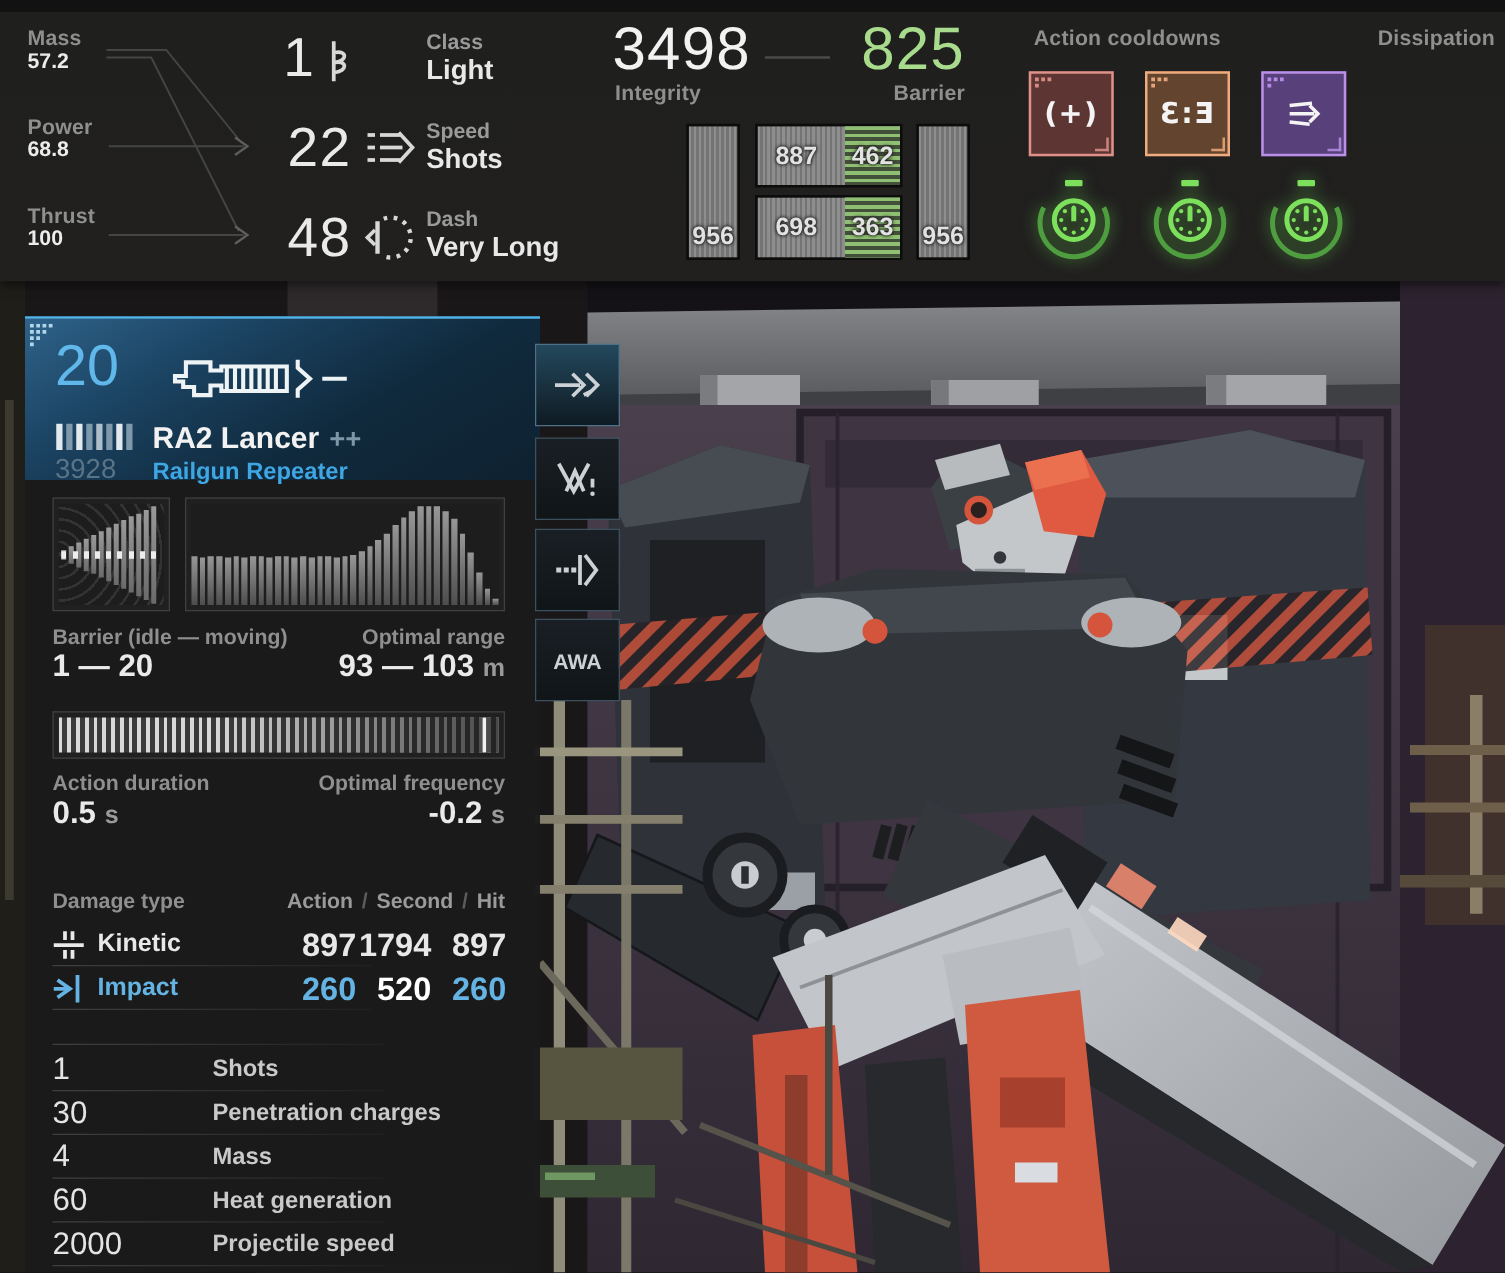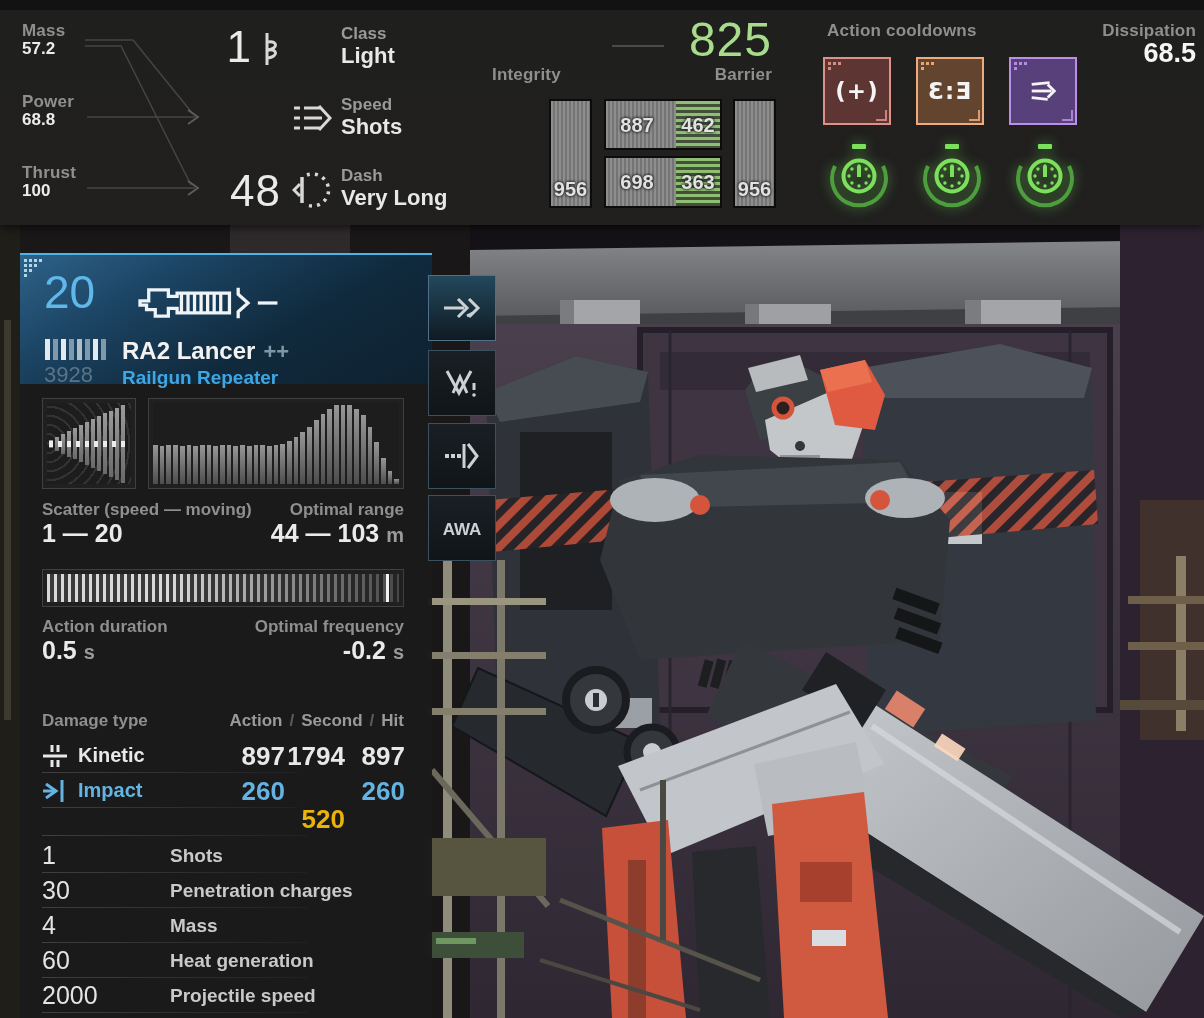--- a/index.html
+++ b/index.html
@@ -244,20 +244,21 @@
   <svg class="abs" style="left:260px;top:31px" width="24" height="36" viewBox="0 0 24 36">
     <g fill="none" stroke="#d8d8d8" stroke-width="3">
         <line x1="7" y1="2" x2="7" y2="34"></line>
     <path d="M8,11 C18,9 18,18 8,19"></path>
         <path d="M8,19 C18,17 18,26 8,27"></path>
       </g>
   </svg>
   <div class="abs rating-lbl" style="left:341px;top:24px">Class</div>
   <div class="abs rating-val" style="left:341px;top:43px">Light</div>
 
+  <div class="abs bigval tr" style="left:181px;top:94px;width:100px">22</div>
   <svg class="abs" style="left:292px;top:100px" width="40" height="36" viewBox="0 0 40 36">
     <g fill="none" stroke="#d8d8d8" stroke-width="3">
       <line x1="2" y1="8" x2="8" y2="8"></line>
         <line x1="12" y1="8" x2="28" y2="8"></line>
       <line x1="2" y1="18" x2="8" y2="18"></line>
         <line x1="12" y1="18" x2="30" y2="18"></line>
       <line x1="2" y1="28" x2="8" y2="28"></line>
         <line x1="12" y1="28" x2="28" y2="28"></line>
       <polyline points="27,6 38,18 27,30"></polyline>
     </g>
@@ -269,20 +270,21 @@
   <svg class="abs" style="left:292px;top:170px" width="42" height="40" viewBox="0 0 42 40">
     <g fill="none" stroke="#d8d8d8" stroke-width="3.5">
       <line x1="10" y1="7" x2="10" y2="33"></line>
       <path d="M15,5 A16,16 0 1 1 15,35" stroke-dasharray="3 5"></path>
       <polyline points="8,14 2,20 8,26" stroke-width="3"></polyline>
     </g>
   </svg>
   <div class="abs rating-lbl" style="left:341px;top:166px">Dash</div>
   <div class="abs rating-val" style="left:341px;top:185px">Very Long</div>
 
+  <div class="abs huge" style="left:490px;top:12px">3498</div>
   <div class="abs" style="left:612px;top:45px;width:52px;height:2px;background:#4a4a4a"></div>
   <div class="abs huge tr" style="left:660px;top:12px;width:112px;color:#a8dc8c">825</div>
   <div class="abs lbl" style="left:492px;top:65px">Integrity</div>
   <div class="abs lbl tr" style="left:660px;top:65px;width:112px">Barrier</div>
 
   <div class="bp" style="left:549px;top:99px;width:43px;height:109px">
     <div class="bp-num" style="bottom:5px">956</div>
   </div>
   <div class="bp" style="left:604px;top:99px;width:118px;height:51px">
     <div class="bp-green" style="width:44px"></div>
@@ -354,21 +356,20 @@
         <circle cx="38" cy="46" r="1.7" fill="#7de05c"></circle>
         <circle cx="30.928932188134524" cy="43.071067811865476" r="1.7" fill="#7de05c"></circle>
         <circle cx="28" cy="36" r="1.7" fill="#7de05c"></circle>
         <circle cx="30.928932188134524" cy="28.928932188134524" r="1.7" fill="#7de05c"></circle>
         <rect x="36" y="26" width="4" height="11" fill="#7de05c"></rect>
         <path d="M14,26 A27,27 0 1 0 62,26" fill="none" stroke="#4e9e3f" stroke-width="4"></path>
       </svg>
     </div>
 
   <div class="abs lbl tr" style="left:1000px;top:21px;width:196px">Dissipation</div>
-  <div class="abs tr" style="left:1000px;top:38px;width:196px;font-size:27px;font-weight:bold;color:#f5f5f5">68.5</div>
 </div>
 
 <div id="weapon-panel">
   <div id="wp-header">
     <svg class="abs" style="left:4px;top:4px" width="20" height="20" viewBox="0 0 20 20">
       <g fill="#bfe3f5" opacity=".9">
         <rect x="0" y="0" width="3" height="3"></rect>
           <rect x="5" y="0" width="3" height="3"></rect>
           <rect x="10" y="0" width="3" height="3"></rect>
           <rect x="15" y="0" width="3" height="3"></rect>
@@ -456,25 +457,25 @@
         <div class="hbar" style="height: 97%;"></div>
         <div class="hbar" style="height: 93%;"></div>
         <div class="hbar" style="height: 85%;"></div>
         <div class="hbar" style="height: 70%;"></div>
         <div class="hbar" style="height: 52%;"></div>
         <div class="hbar" style="height: 32%;"></div>
         <div class="hbar" style="height: 16%;"></div>
         <div class="hbar" style="height: 6%;"></div>
       </div>
   </div>
-  <div class="abs statlab" style="left:22px;top:247px">Scatter (speed — moving)</div>
+  <div class="abs statlab" style="left:22px;top:247px">Barrier (idle — moving)</div>
   <div class="abs statval" style="left:22px;top:266px">1 — 20</div>
   <div class="abs statlab tr" style="left:180px;top:247px;width:204px">Optimal range</div>
   <div class="abs statval tr" style="left:180px;top:266px;width:204px">
-    <span>44 — 103</span>
+    <span>93 — 103</span>
     <span class="unit">m</span>
   </div>
 
   <div class="gbox" style="left:22px;top:316px;width:362px;height:38px">
     <div class="gin" style="background:
         linear-gradient(90deg,rgba(29,29,29,0) 35%,rgba(29,29,29,.78) 100%),
         repeating-linear-gradient(90deg,#d9d9d9 0 3px,#3a3a3a 3px 7px);"></div>
     <div class="abs" style="right:14px;top:4px;width:3px;height:28px;background:#f2f2f2"></div>
   </div>
   <div class="abs statlab" style="left:22px;top:364px">Action duration</div>
@@ -509,21 +510,21 @@
       <div class="dmg-row" style="top: 523px;">
         <span class="dmg-ic"><svg viewBox="0 0 26 26" width="26" height="26">
             <g stroke="#64b3e2" stroke-width="3" fill="none">
               <line x1="20" y1="2" x2="20" y2="24"></line>
               <polyline points="4,6 14,13 4,20"></polyline>
               <line x1="1" y1="13" x2="13" y2="13"></line>
             </g>
           </svg></span>
         <span class="dmg-name" style="color: rgb(100, 179, 226);">Impact</span>
         <span class="dmg-v" style="left: 185px; color: rgb(100, 179, 226);">260</span>
-        <span class="dmg-v" style="left: 245px; color: #eab308; margin-top: 28px;">520</span>
+        <span class="dmg-v" style="left: 245px; color: #ffffff;">520</span>
         <span class="dmg-v" style="left: 305px; color: rgb(100, 179, 226);">260</span>
       </div>
     </div>
   <div class="sep" style="left:22px;top:519px;width:255px"></div>
   <div class="sep" style="left:22px;top:554px;width:255px"></div>
 
   <div class="sep" style="left:22px;top:582px;width:265px"></div>
   <div id="stats-list">
       <div class="st-row" style="top: 588px;">
         <span class="st-val">1</span>

